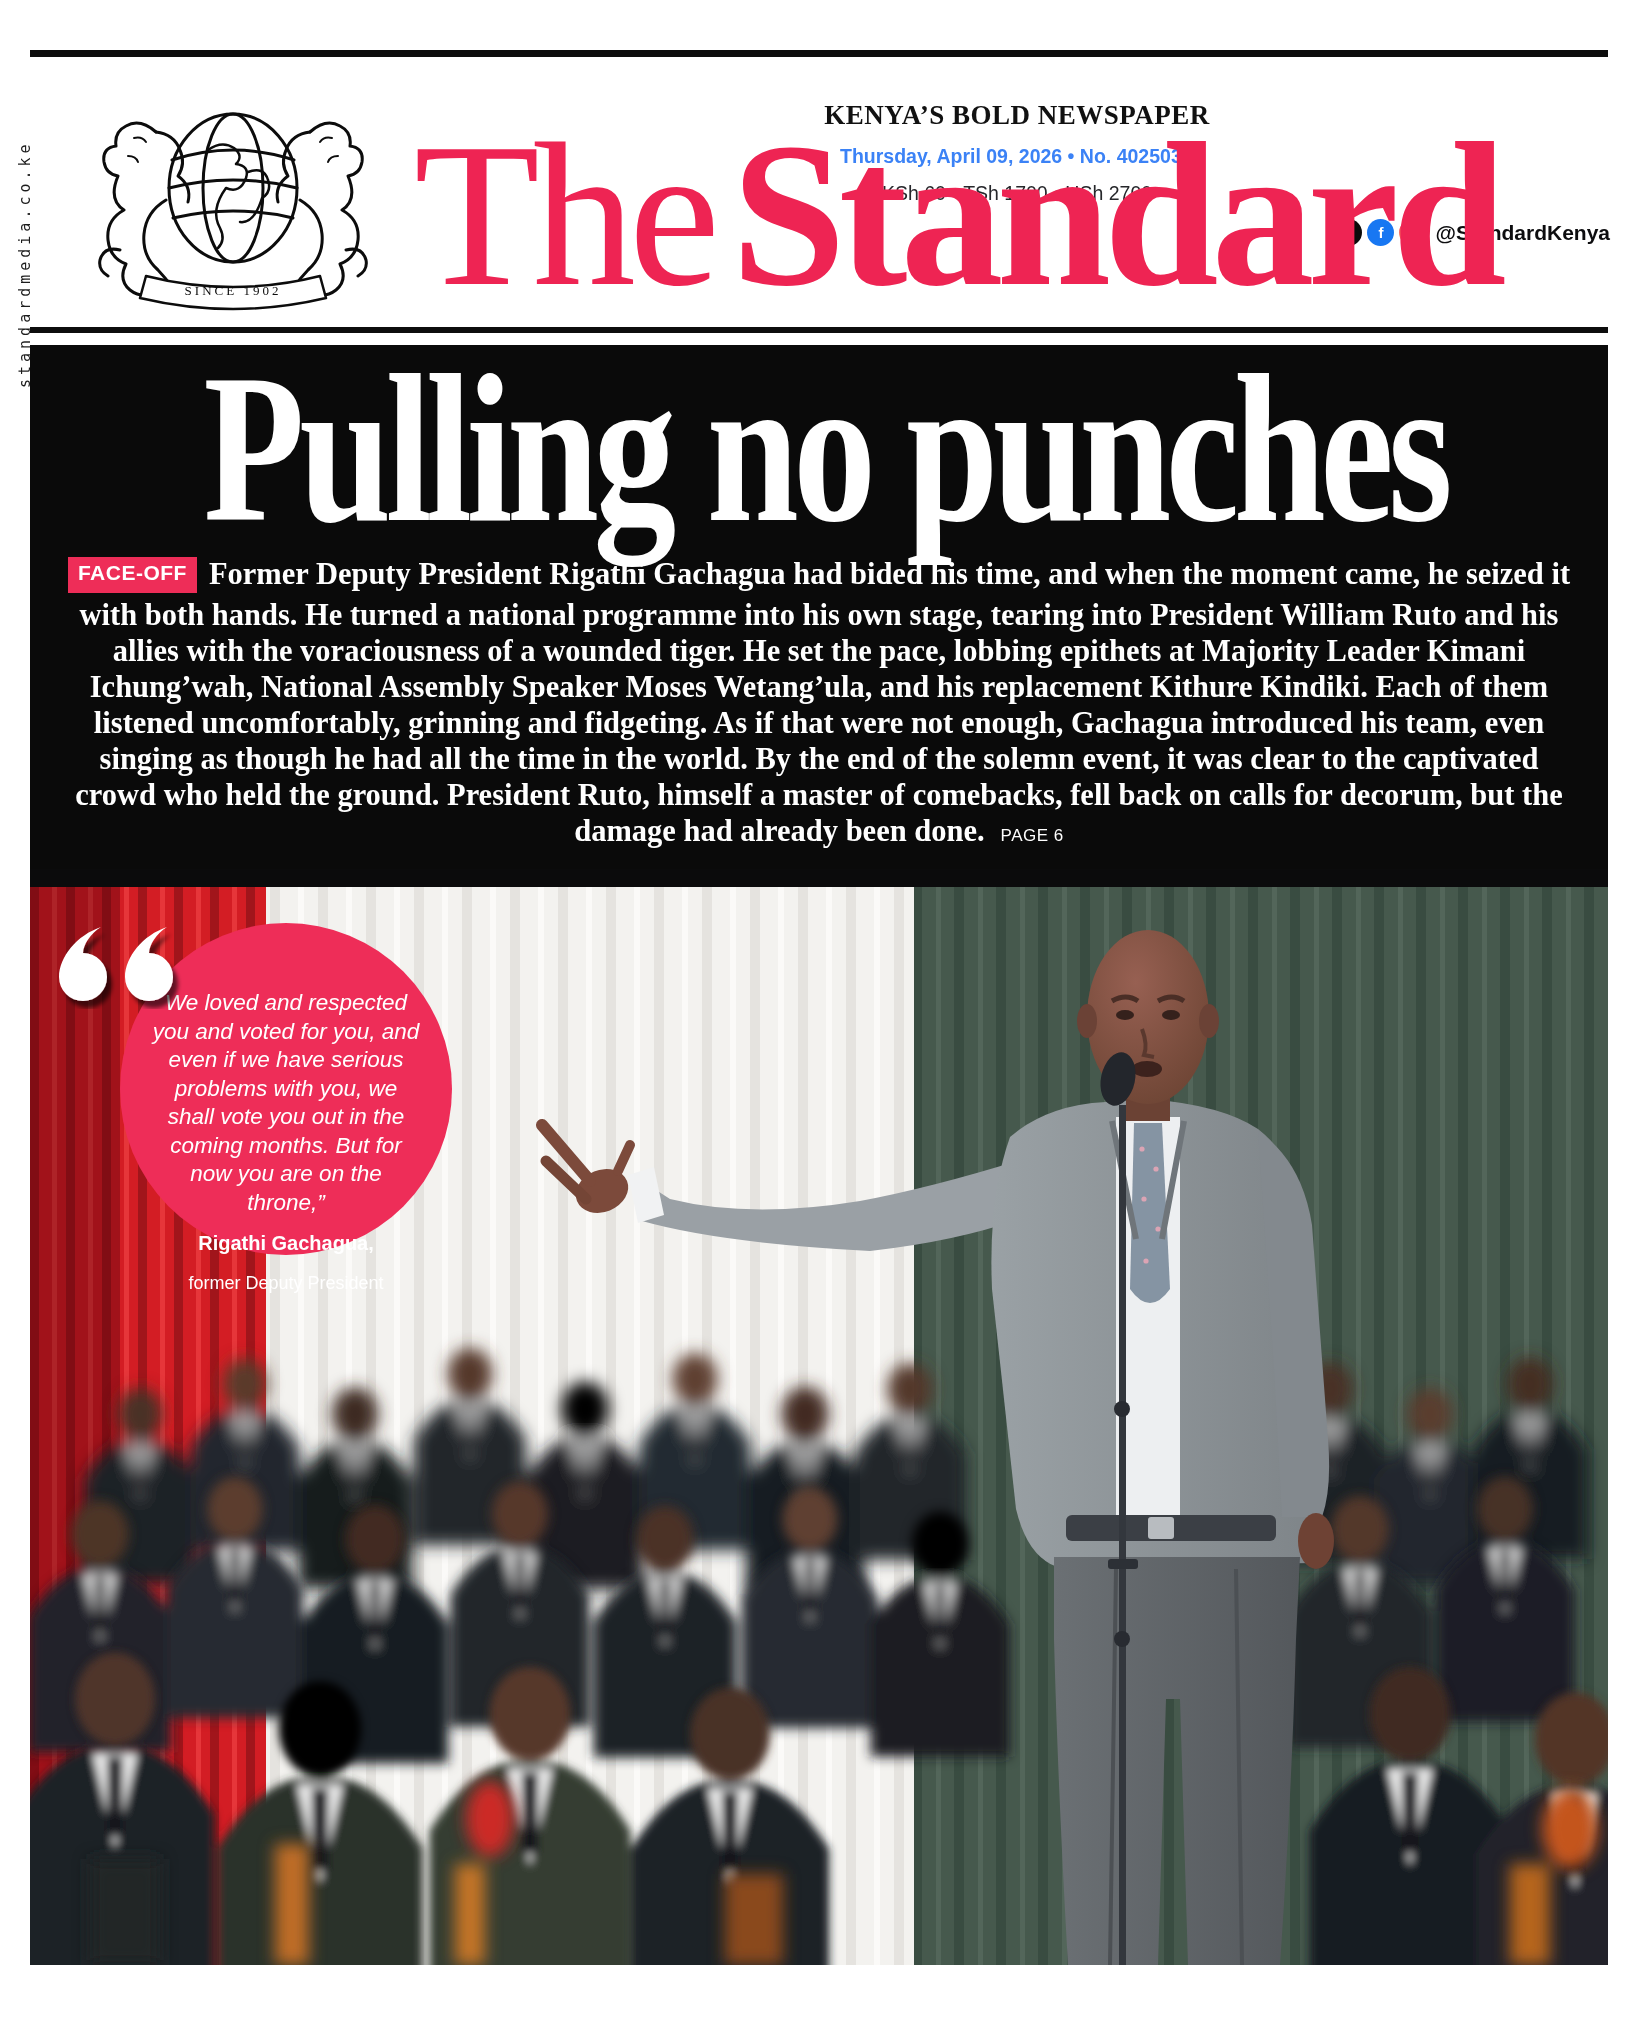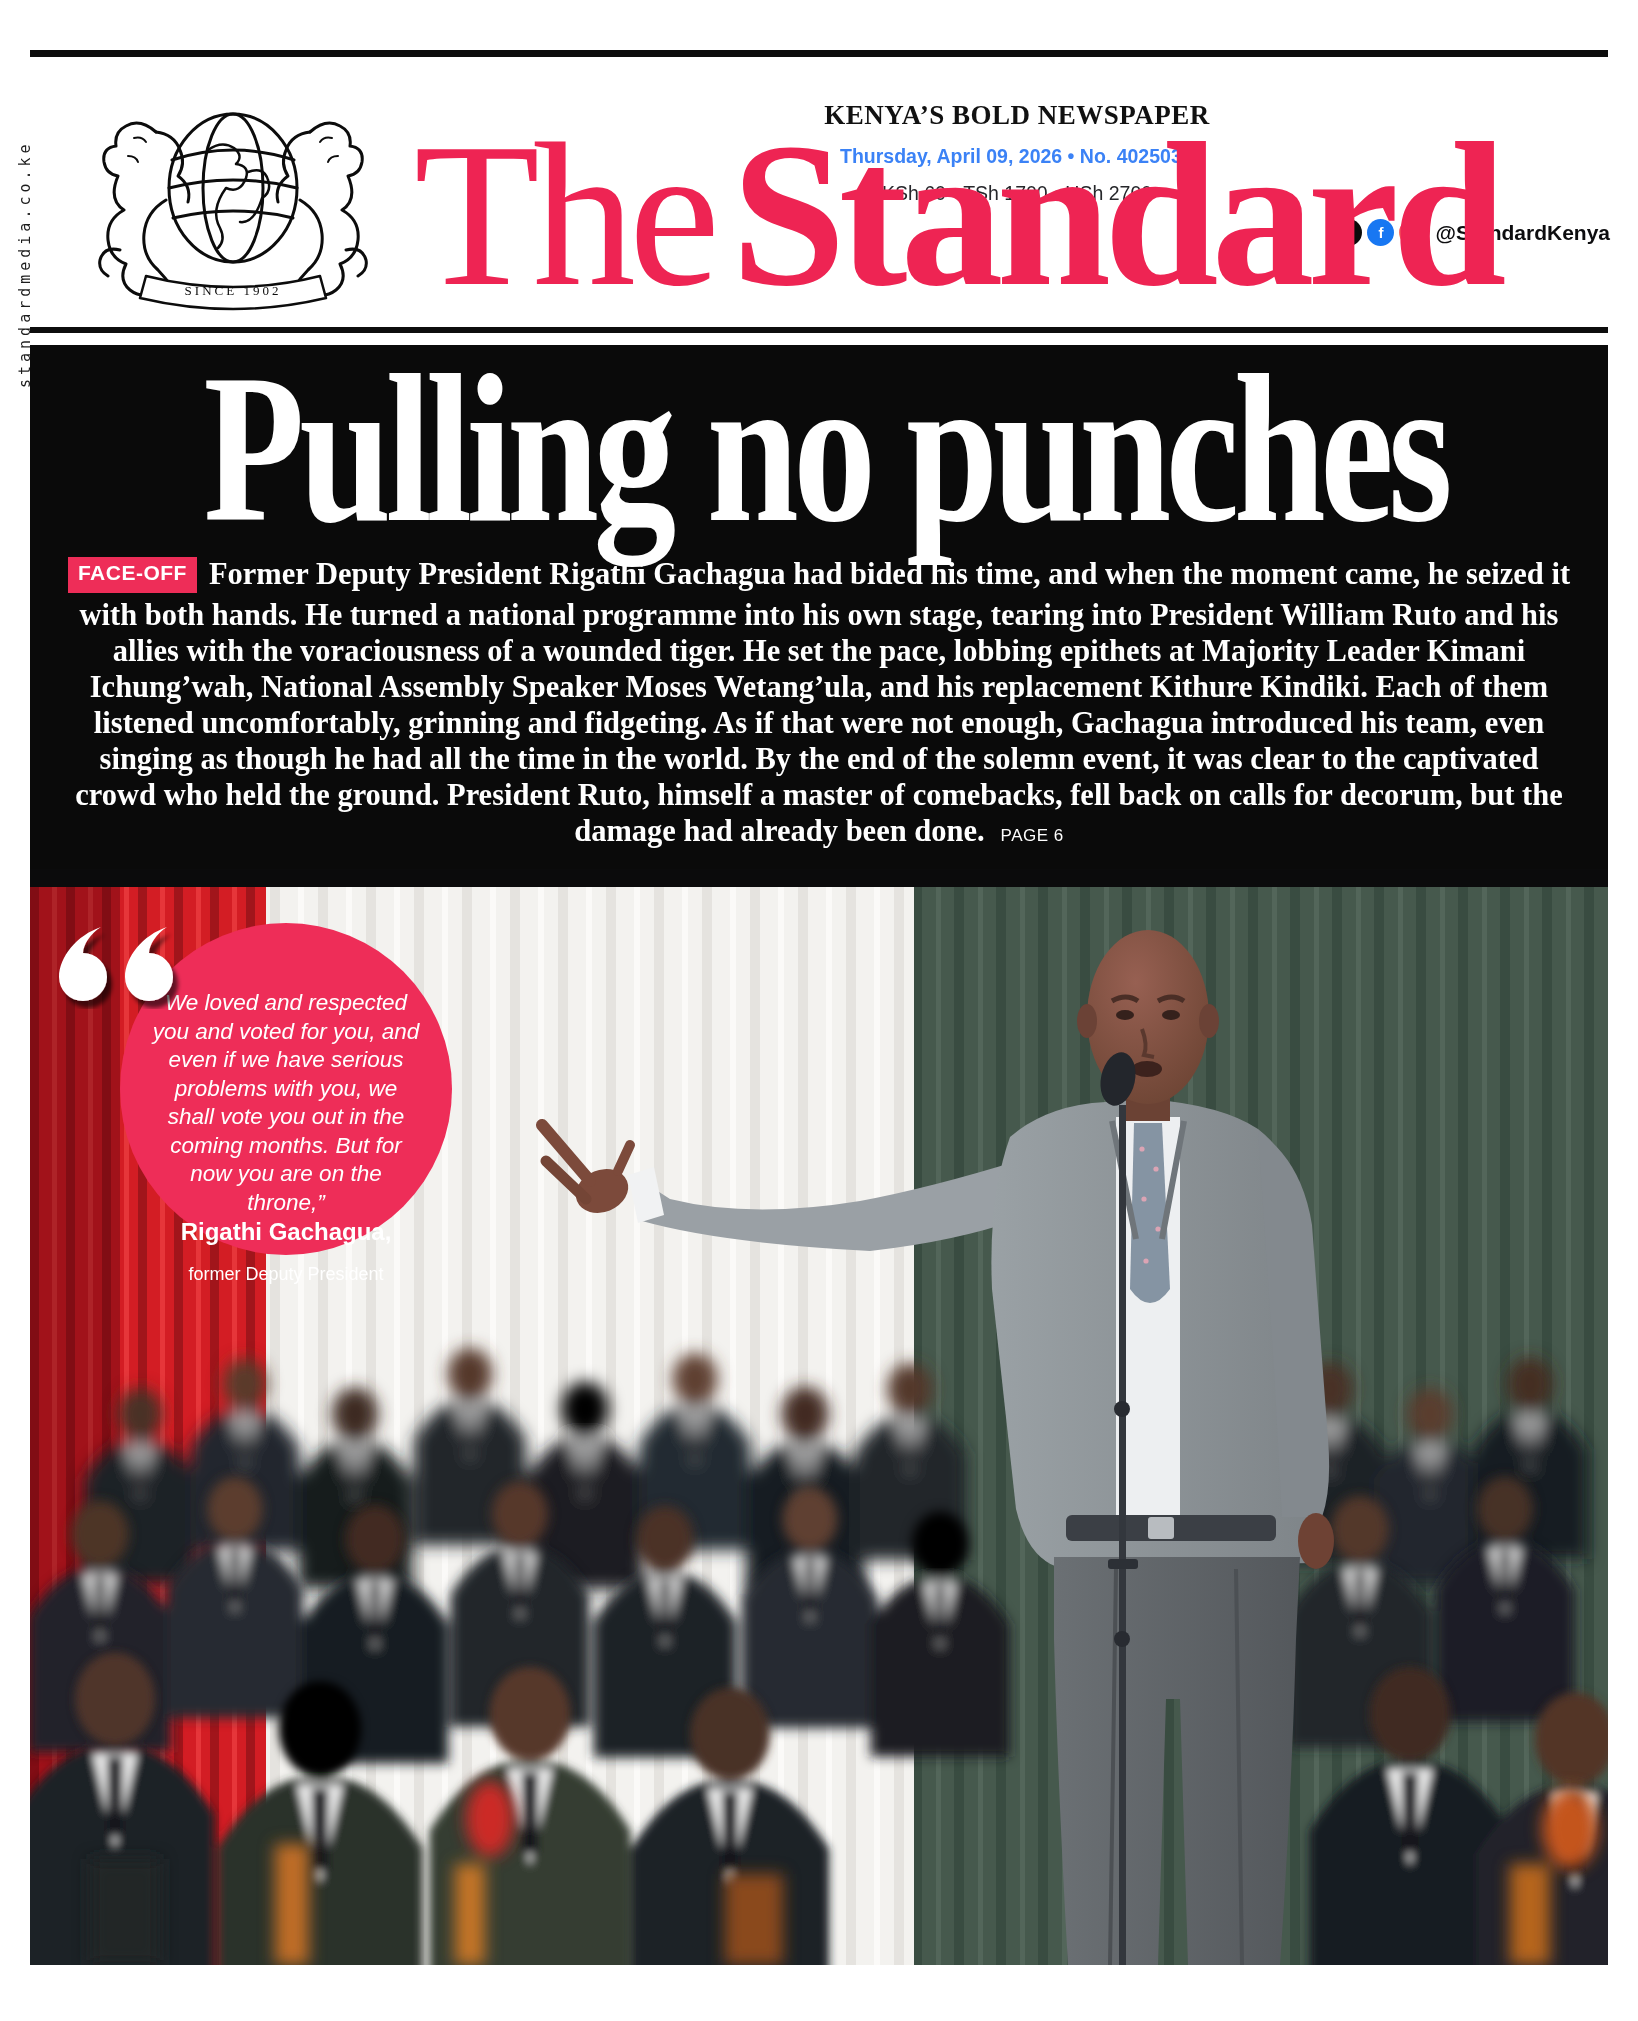--- a/index.html
+++ b/index.html
@@ -52,21 +52,21 @@
   
   #photo{position:absolute;left:30px;top:869px;width:1578px;height:1096px;background:#fca5a5;overflow:hidden;}
   #photo svg{position:absolute;left:0;top:0;}
 
   
   #quote-circle{position:absolute;left:90px;top:54px;width:332px;height:332px;border-radius:50%;
     background:#ee2d58;color:#fff;text-align:center;
     display:flex;flex-direction:column;justify-content:flex-start;align-items:center;}
   #quote-marks{position:absolute;top:-40px;left:50%;transform:translateX(-50%);}
   #quote-text{font-style:italic;font-size:22.5px;line-height:1.27;padding:66px 30px 0;font-weight:500;}
-  #quote-name{font-weight:bold;font-size:24px;}
+  #quote-name{font-weight:bold;font-size:20px;margin-top:14px;}
   #quote-title{font-size:18px;margin-top:18px;}
 </style>
 </head>
 <body>
 
 <div id="canvas">
 
   <div id="rule-top" class="rule"></div>
 
   <div id="vertical-url">standardmedia.co.ke</div>

